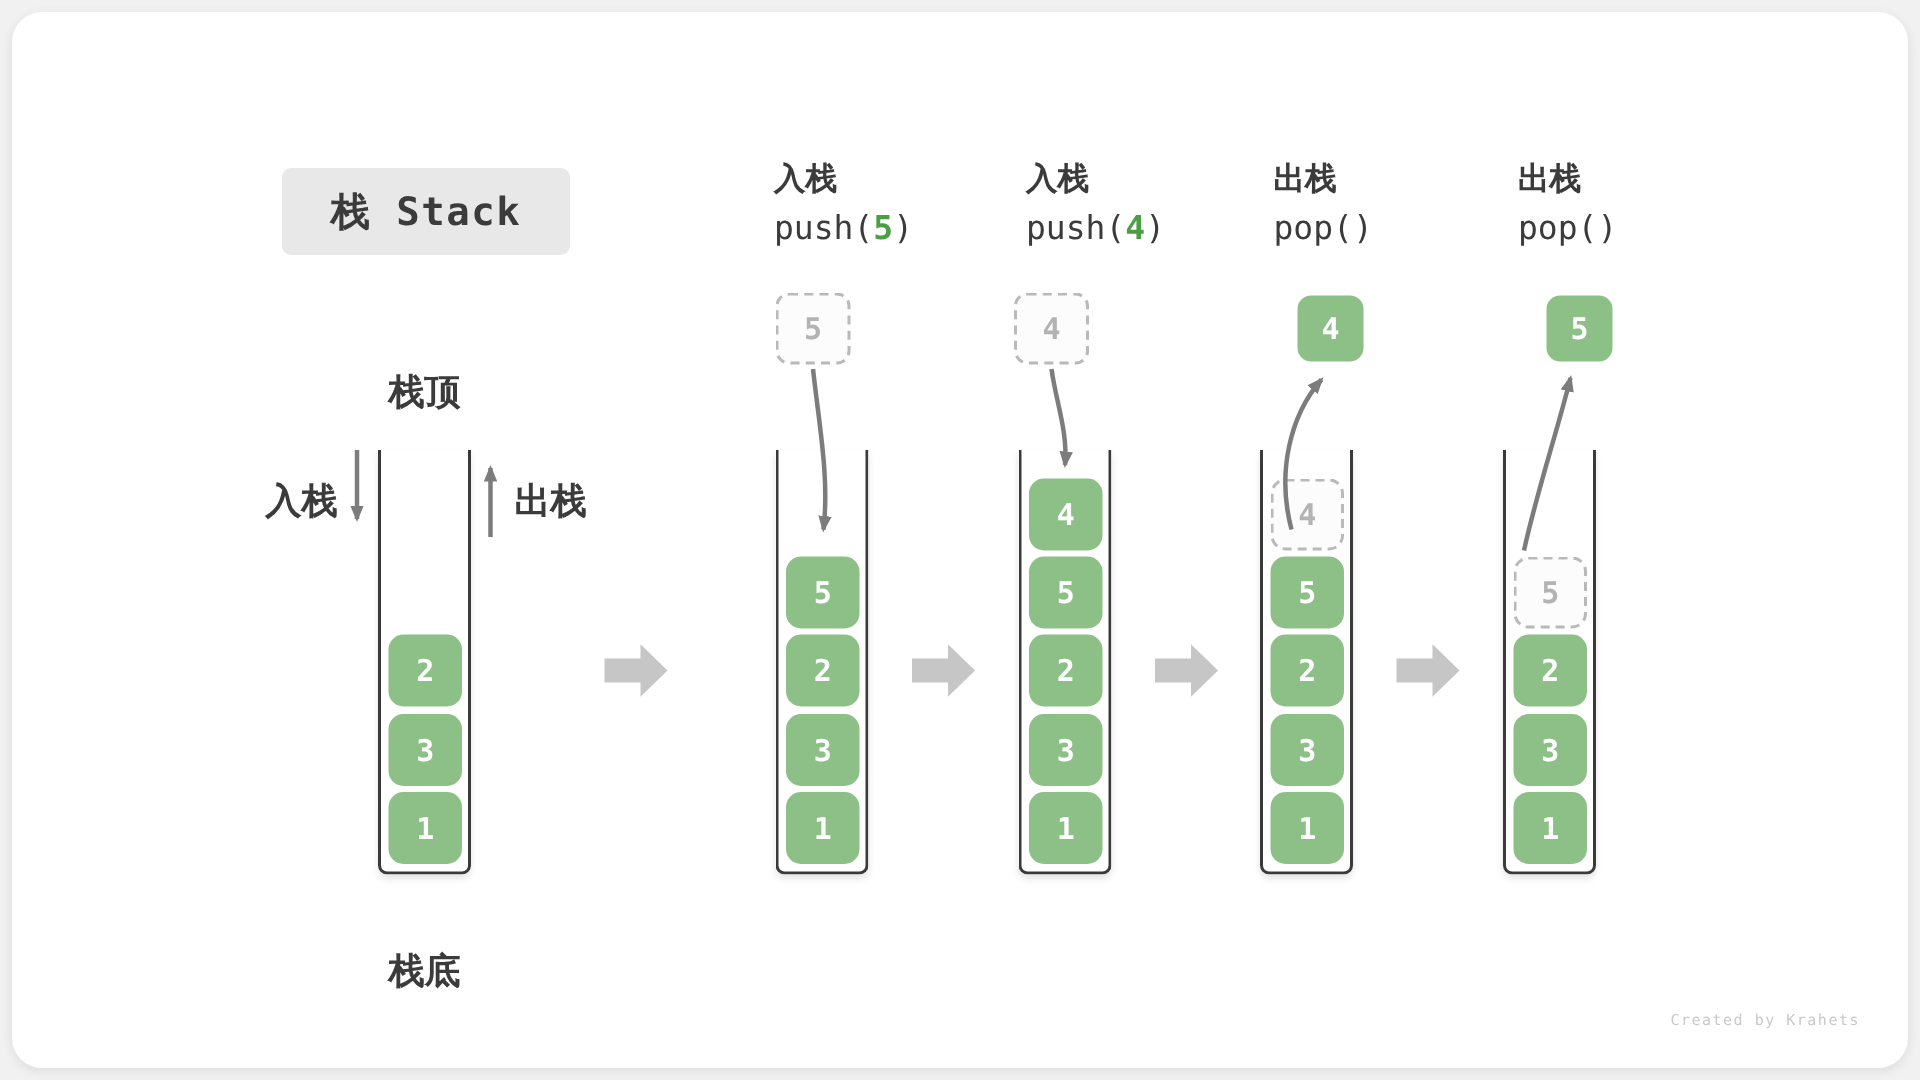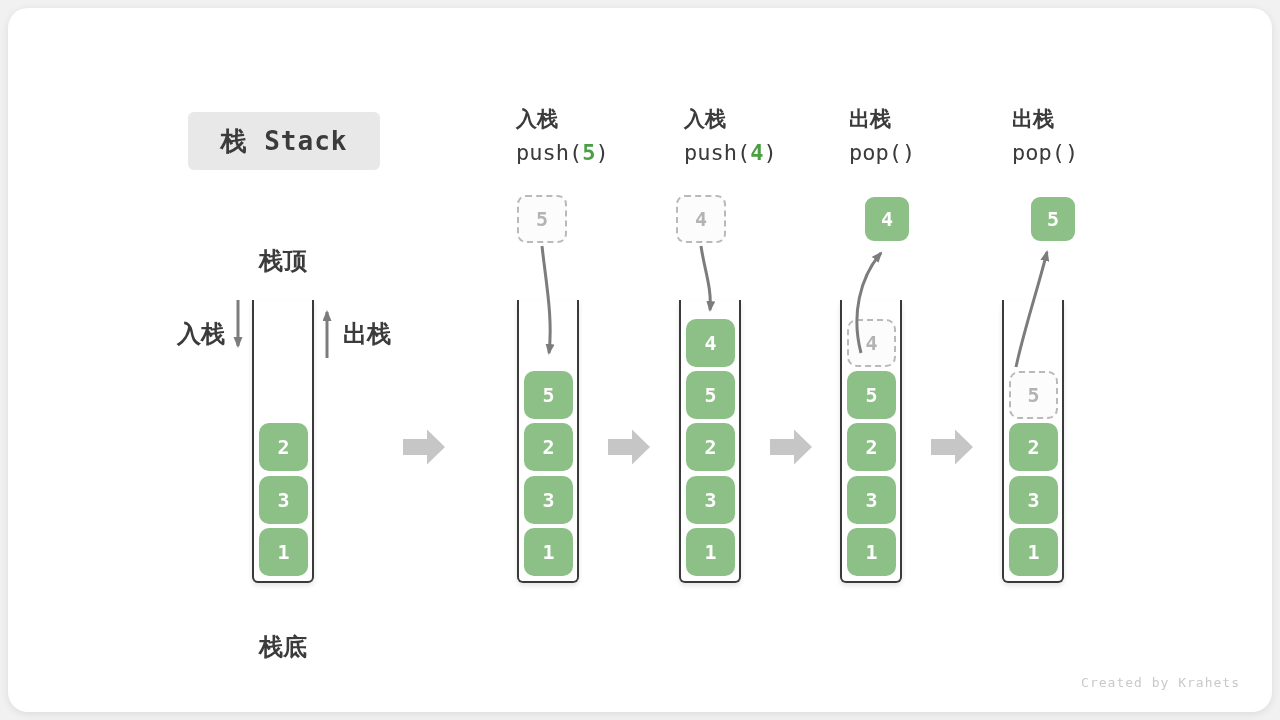--- a/index.html
+++ b/index.html
@@ -62,21 +62,21 @@
     position:absolute; box-sizing:border-box; border-radius:9px;
     font-family:"DejaVu Sans Mono",monospace; font-size:20px; font-weight:600;
     display:flex; align-items:center; justify-content:center;
   }
   .operand.solid { background:var(--block-green); color:#ffffff; }
 
   svg.arrows { position:absolute; left:0; top:0; pointer-events:none; }
 
   .watermark {
     position:absolute; right:40px; top:675px;
-    font-family:"DejaVu Sans Mono",monospace; font-size:13px;
+    font-family:"DejaVu Sans Mono",monospace; font-size:10px;
     color:var(--watermark-gray); letter-spacing:1px;
   }
 </style>
 </head>
 <body>
 
 <div class="canvas" style="--block-green: #8dc087; --code-green: #4c9e44; --dark-text: #3b3b3b; --ghost-border: #b9b9b9; --ghost-text: #b3b3b3; --thin-arrow: #7c7c7c; --big-arrow: #c6c6c6; --watermark-gray: #c9c9c9;">
   <div class="card"></div>
   <div class="overlay">
 

